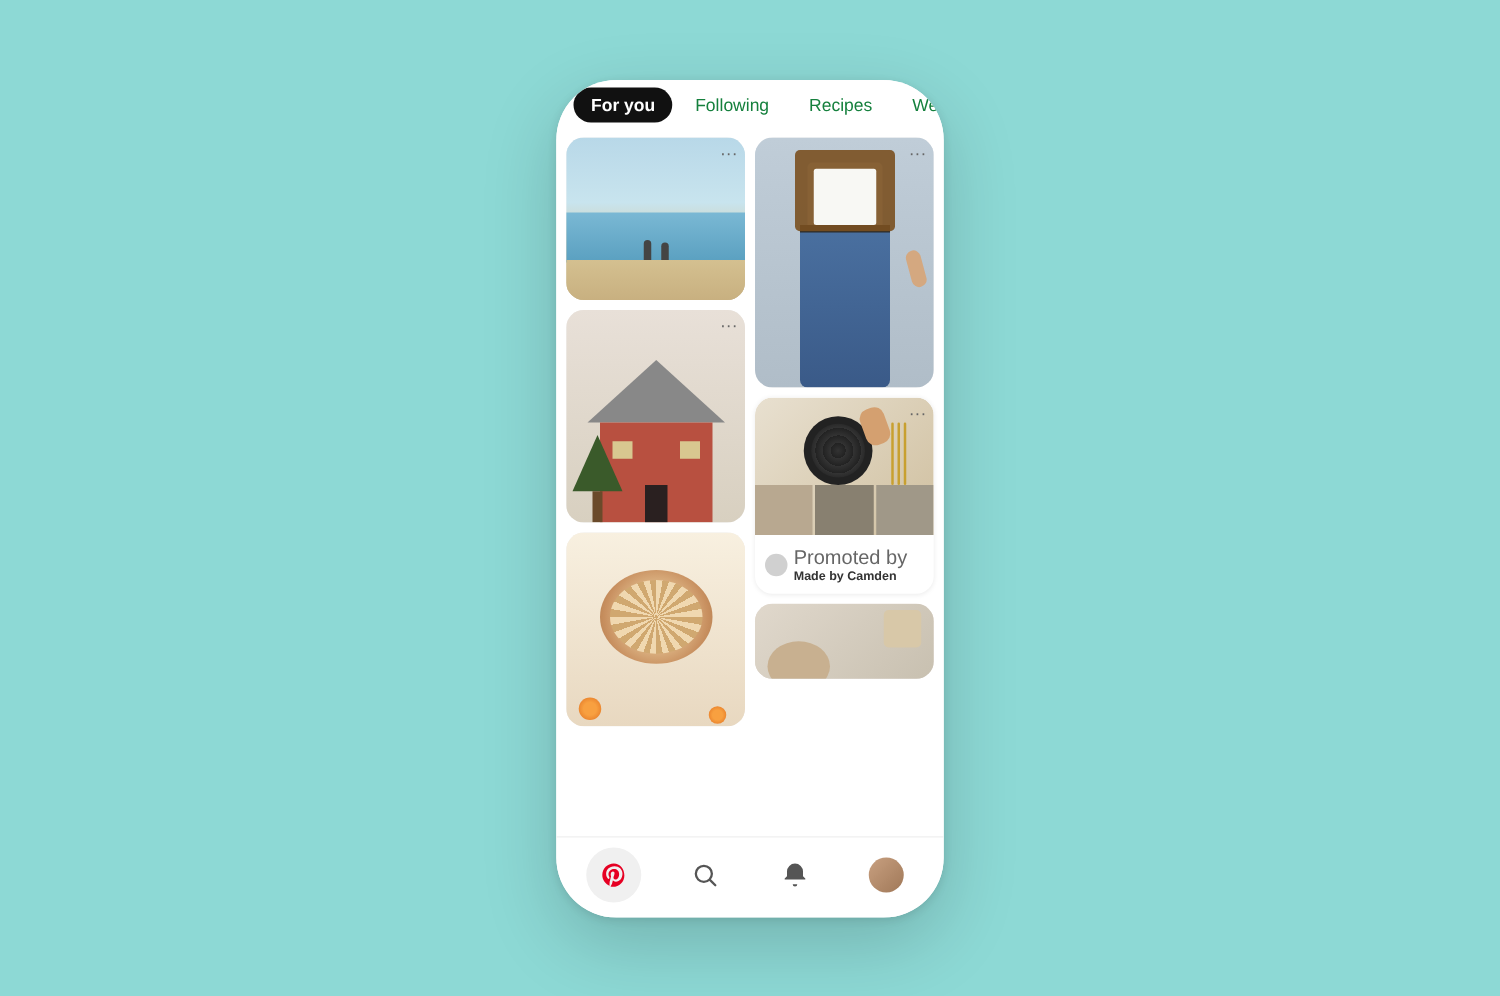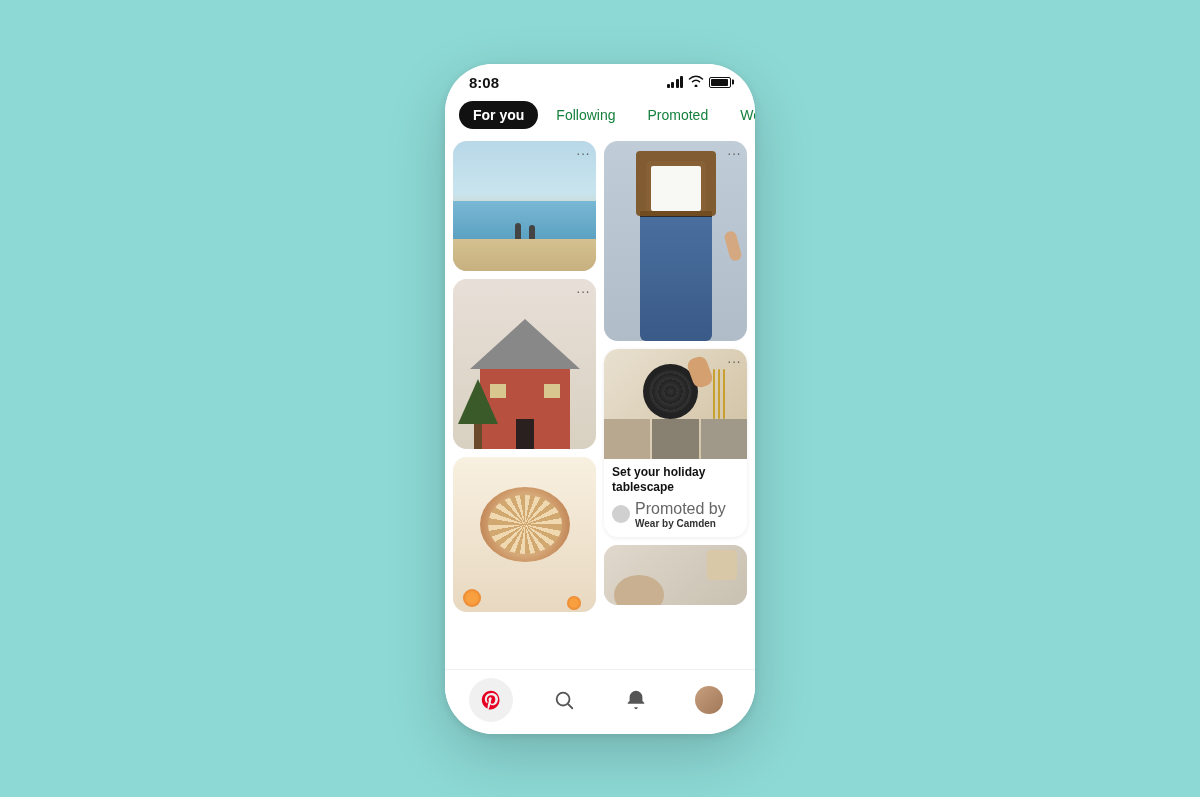--- a/index.html
+++ b/index.html
@@ -338,46 +338,25 @@
     }
     .nav-item.home-btn {
       background: #f0f0f0;
     }
   </style>
 </head>
 <body>
 
 <div class="phone-shell">
 
-  <div class="status-bar">
-    <span class="status-time">8:08</span>
-    <div class="status-icons">
-      <div class="signal-bars">
-        <span style="height:4px"></span>
-        <span style="height:6px"></span>
-        <span style="height:9px"></span>
-        <span style="height:12px"></span>
-      </div>
-      <span class="wifi-icon">
-        <svg width="16" height="12" viewBox="0 0 16 12">
-          <path d="M8 9.5a1.5 1.5 0 100 3 1.5 1.5 0 000-3z" fill="#111"></path>
-          <path d="M4.5 6.8a5 5 0 017 0" stroke="#111" stroke-width="1.5" fill="none" stroke-linecap="round"></path>
-          <path d="M1.5 4a9 9 0 0113 0" stroke="#111" stroke-width="1.5" fill="none" stroke-linecap="round"></path>
-        </svg>
-      </span>
-      <div class="battery-icon">
-        <div class="battery-fill"></div>
-      </div>
-    </div>
-  </div>
 
   <div class="tab-bar">
     <div class="tab-item active">For you</div>
     <div class="tab-item">Following</div>
-    <div class="tab-item">Promoted</div>
+    <div class="tab-item">Recipes</div>
     <div class="tab-item">Wear</div>
   </div>
 
   <div class="content-area">
     <div class="masonry">
 
       <div class="col">
 
         <div class="pin-card">
           <div class="beach-scene">
@@ -464,26 +443,25 @@
               <div style="position:absolute;top:8px;left:60%;width:20px;height:30px;background:#d4a070;border-radius:8px;transform:rotate(-20deg);"></div>
 
               <div style="position:absolute;bottom:0;left:0;right:0;height:40px;display:flex;gap:2px;">
                 <div style="flex:1;background:#b8a890;"></div>
                 <div style="flex:1;background:#888070;"></div>
                 <div style="flex:1;background:#a09888;"></div>
               </div>
             </div>
           </div>
           <div class="promoted-info">
-            <div class="promoted-title">Set your holiday tablescape</div>
             <div class="promoted-by">
               <div class="promoted-avatar"></div>
               <div>
                 <div class="promoted-text">Promoted by</div>
-                <div class="promoted-brand">Wear by Camden</div>
+                <div class="promoted-brand">Made by Camden</div>
               </div>
             </div>
           </div>
           <div class="more-dots">···</div>
         </div>
 
         <div class="last-partial">
           <div style="width:100%;height:100%;background:linear-gradient(135deg,#e0d8cc,#c8c0b0);position:relative;overflow:hidden;">
             <div style="position:absolute;bottom:-10px;left:10px;width:50px;height:40px;background:#c8b090;border-radius:50%;"></div>
             <div style="position:absolute;top:5px;right:10px;width:30px;height:30px;background:#d8c8a8;border-radius:4px;"></div>

